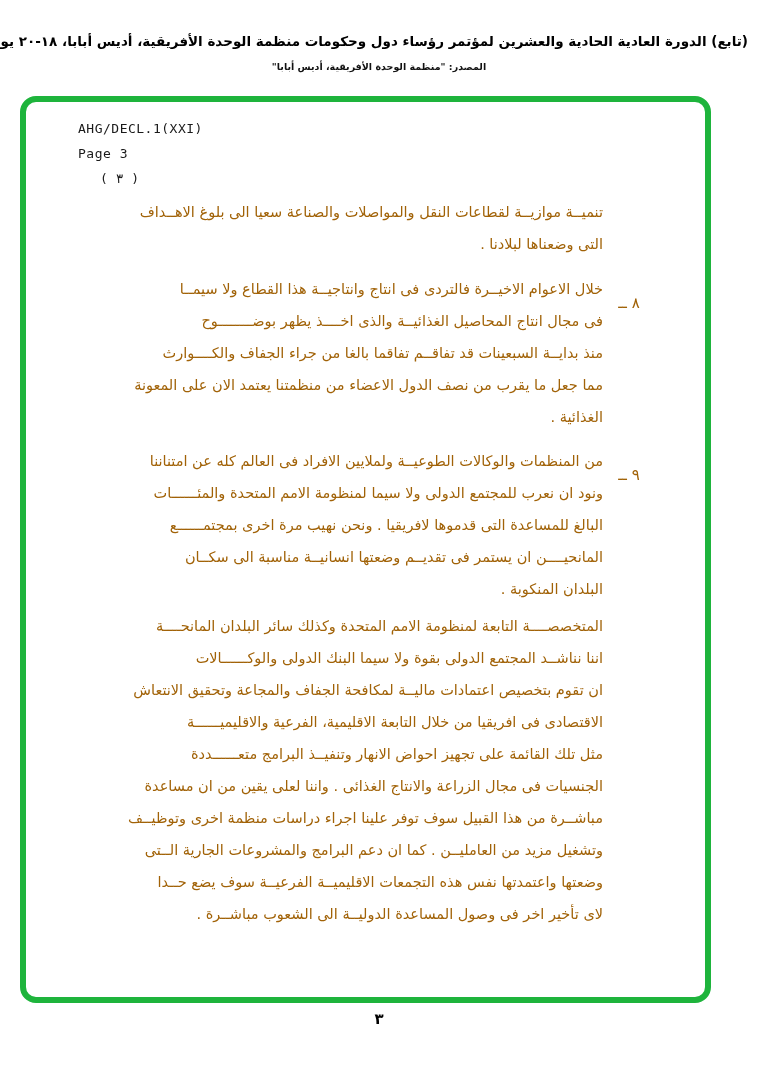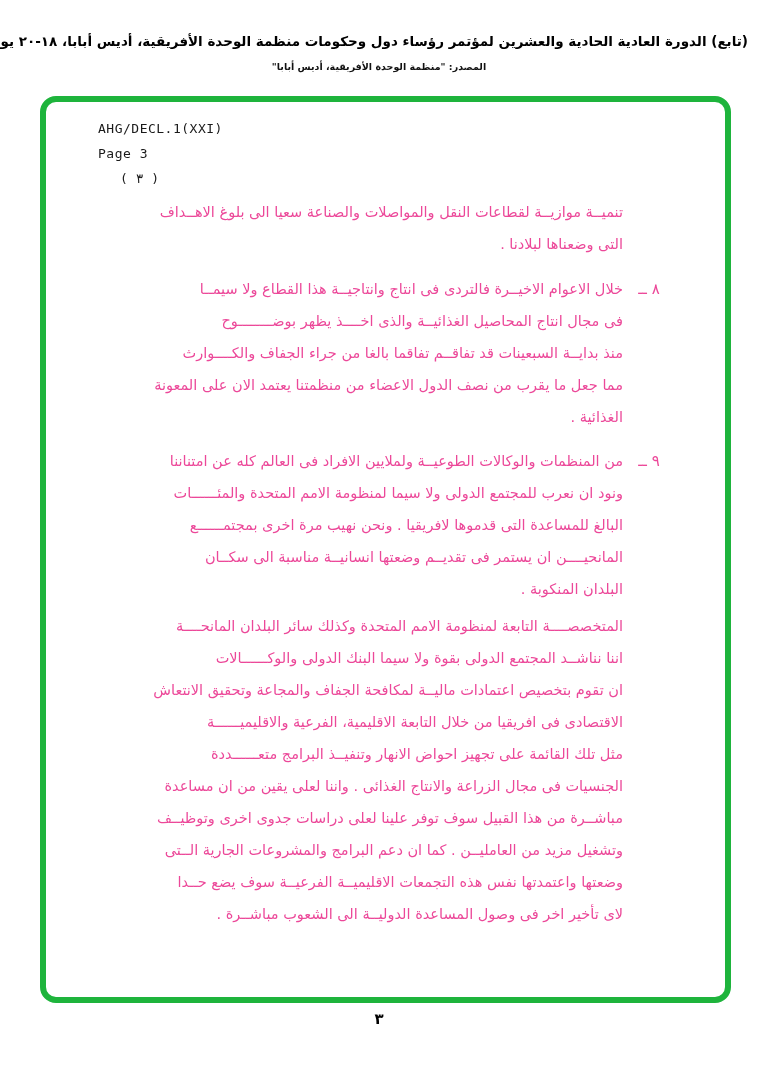--- a/index.html
+++ b/index.html
@@ -18,21 +18,21 @@
     font-weight: bold; font-size: 13.5px; color: #000;
     white-space: nowrap;
   }
   .header-line2 {
     position: absolute; top: 61px; left: 0; right: 0;
     direction: rtl; text-align: center;
     font-weight: bold; font-size: 9.5px; color: #111;
   }
   
   .green-box {
-    position: absolute; left: 40px; top: 96px;
+    position: absolute; left: 20px; top: 96px;
     width: 679px; height: 895px;
     border: 6px solid var(--green, #1eb43c);
     border-radius: 16px;
     background: #fff;
     box-sizing: content-box;
   }
   
   .doc {
     position: absolute; inset: 0;
     padding: 14px 50px 0 52px;
@@ -45,27 +45,28 @@
   }
   .doc-head .arabic-pagenum {
     font-family: "DejaVu Sans Mono", "DejaVu Sans", monospace;
     margin-left: 22px; letter-spacing: 2px;
   }
   .body-text {
     direction: rtl;
     margin-top: 5px;
     font-size: 14.5px;
     line-height: 32px;
-    color: #ec4899;
+    color: #a16207;
   }
   .para { display: flex; }
   .pnum {
     flex: 0 0 52px; width: 52px;
     text-align: center;
     font-size: 15px;
+    margin-top: 14px;
   }
   .plines { flex: 1; min-width: 0; }
   .line { text-align: right; white-space: nowrap; }
   .para-8 { margin-top: 13px; }
   .para-9 { margin-top: 12px; }
   .para-b { margin-top: 5px; }
   
   .footer-pagenum {
     position: absolute; top: 1010px; left: 0; right: 0;
     text-align: center;
@@ -121,21 +122,21 @@
 
       <div class="para para-b">
         <span class="pnum"></span>
         <div class="plines">
           <div class="line">المتخصصــــة التابعة لمنظومة الامم المتحدة وكذلك سائر البلدان المانحــــة</div>
           <div class="line">اننا نناشــد المجتمع الدولى بقوة ولا سيما البنك الدولى  والوكــــــالات</div>
           <div class="line">ان تقوم بتخصيص اعتمادات ماليــة لمكافحة الجفاف والمجاعة وتحقيق الانتعاش</div>
           <div class="line">الاقتصادى فى افريقيا من خلال التابعة الاقليمية، الفرعية والاقليميــــــة</div>
           <div class="line">مثل تلك القائمة على تجهيز احواض الانهار وتنفيــذ البرامج متعــــــددة</div>
           <div class="line">الجنسيات فى مجال الزراعة والانتاج الغذائى . واننا لعلى يقين من ان مساعدة</div>
-          <div class="line">مباشــرة من هذا القبيل سوف توفر علينا لعلى دراسات جدوى اخرى وتوظيــف</div>
+          <div class="line">مباشــرة من هذا القبيل سوف توفر علينا اجراء دراسات منظمة اخرى وتوظيــف</div>
           <div class="line">وتشغيل مزيد من العامليــن . كما ان دعم البرامج والمشروعات الجارية الــتى</div>
           <div class="line">وضعتها واعتمدتها نفس هذه التجمعات الاقليميــة الفرعيــة سوف يضع حــدا</div>
           <div class="line">لاى تأخير اخر فى وصول المساعدة الدوليــة الى الشعوب مباشــرة .</div>
         </div>
       </div>
 
     </div>
   </div>
 </div>
 

